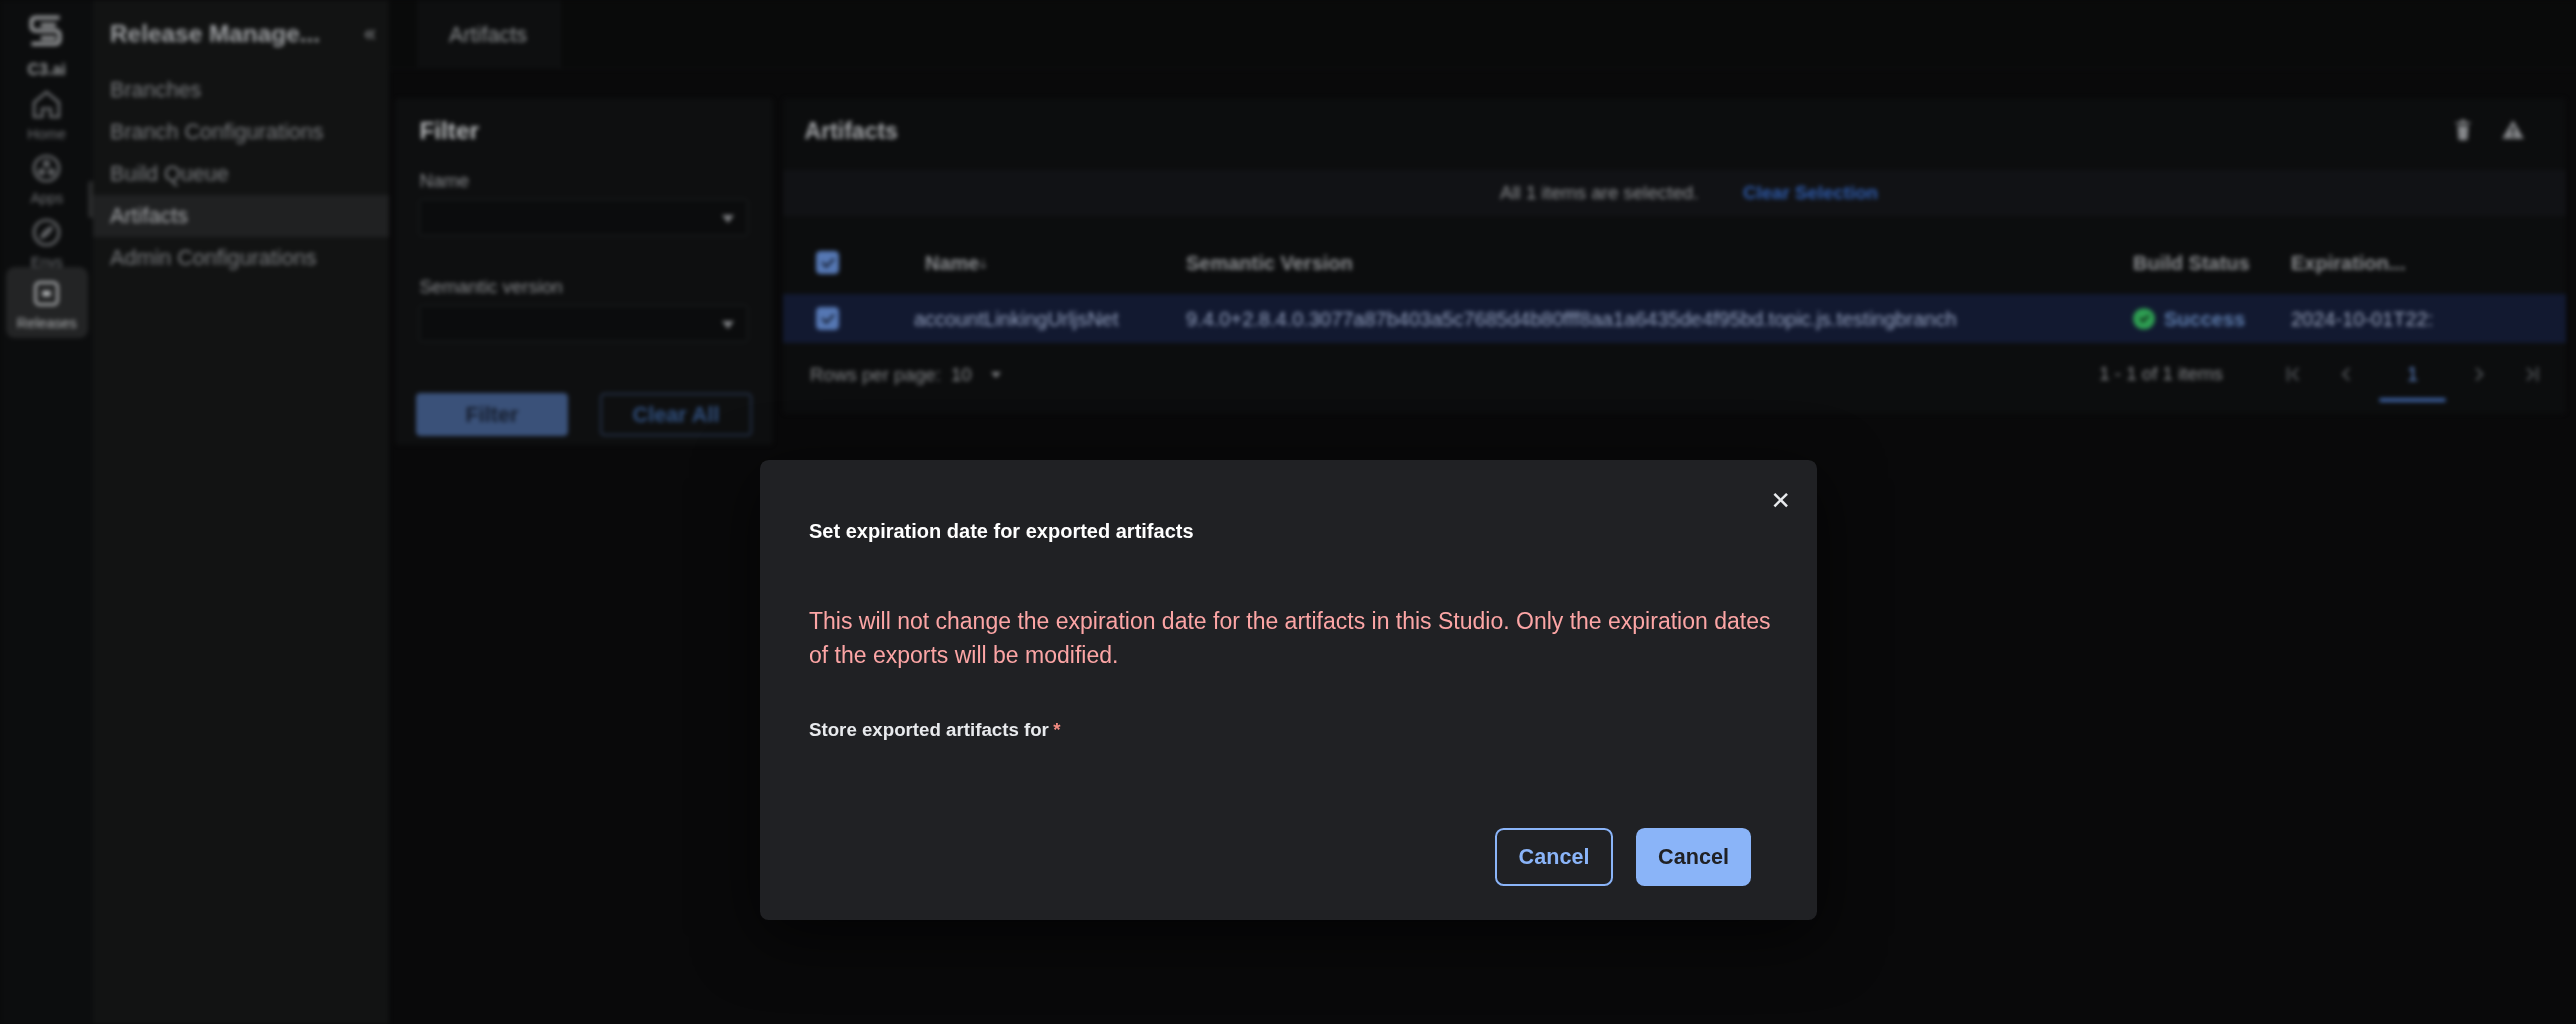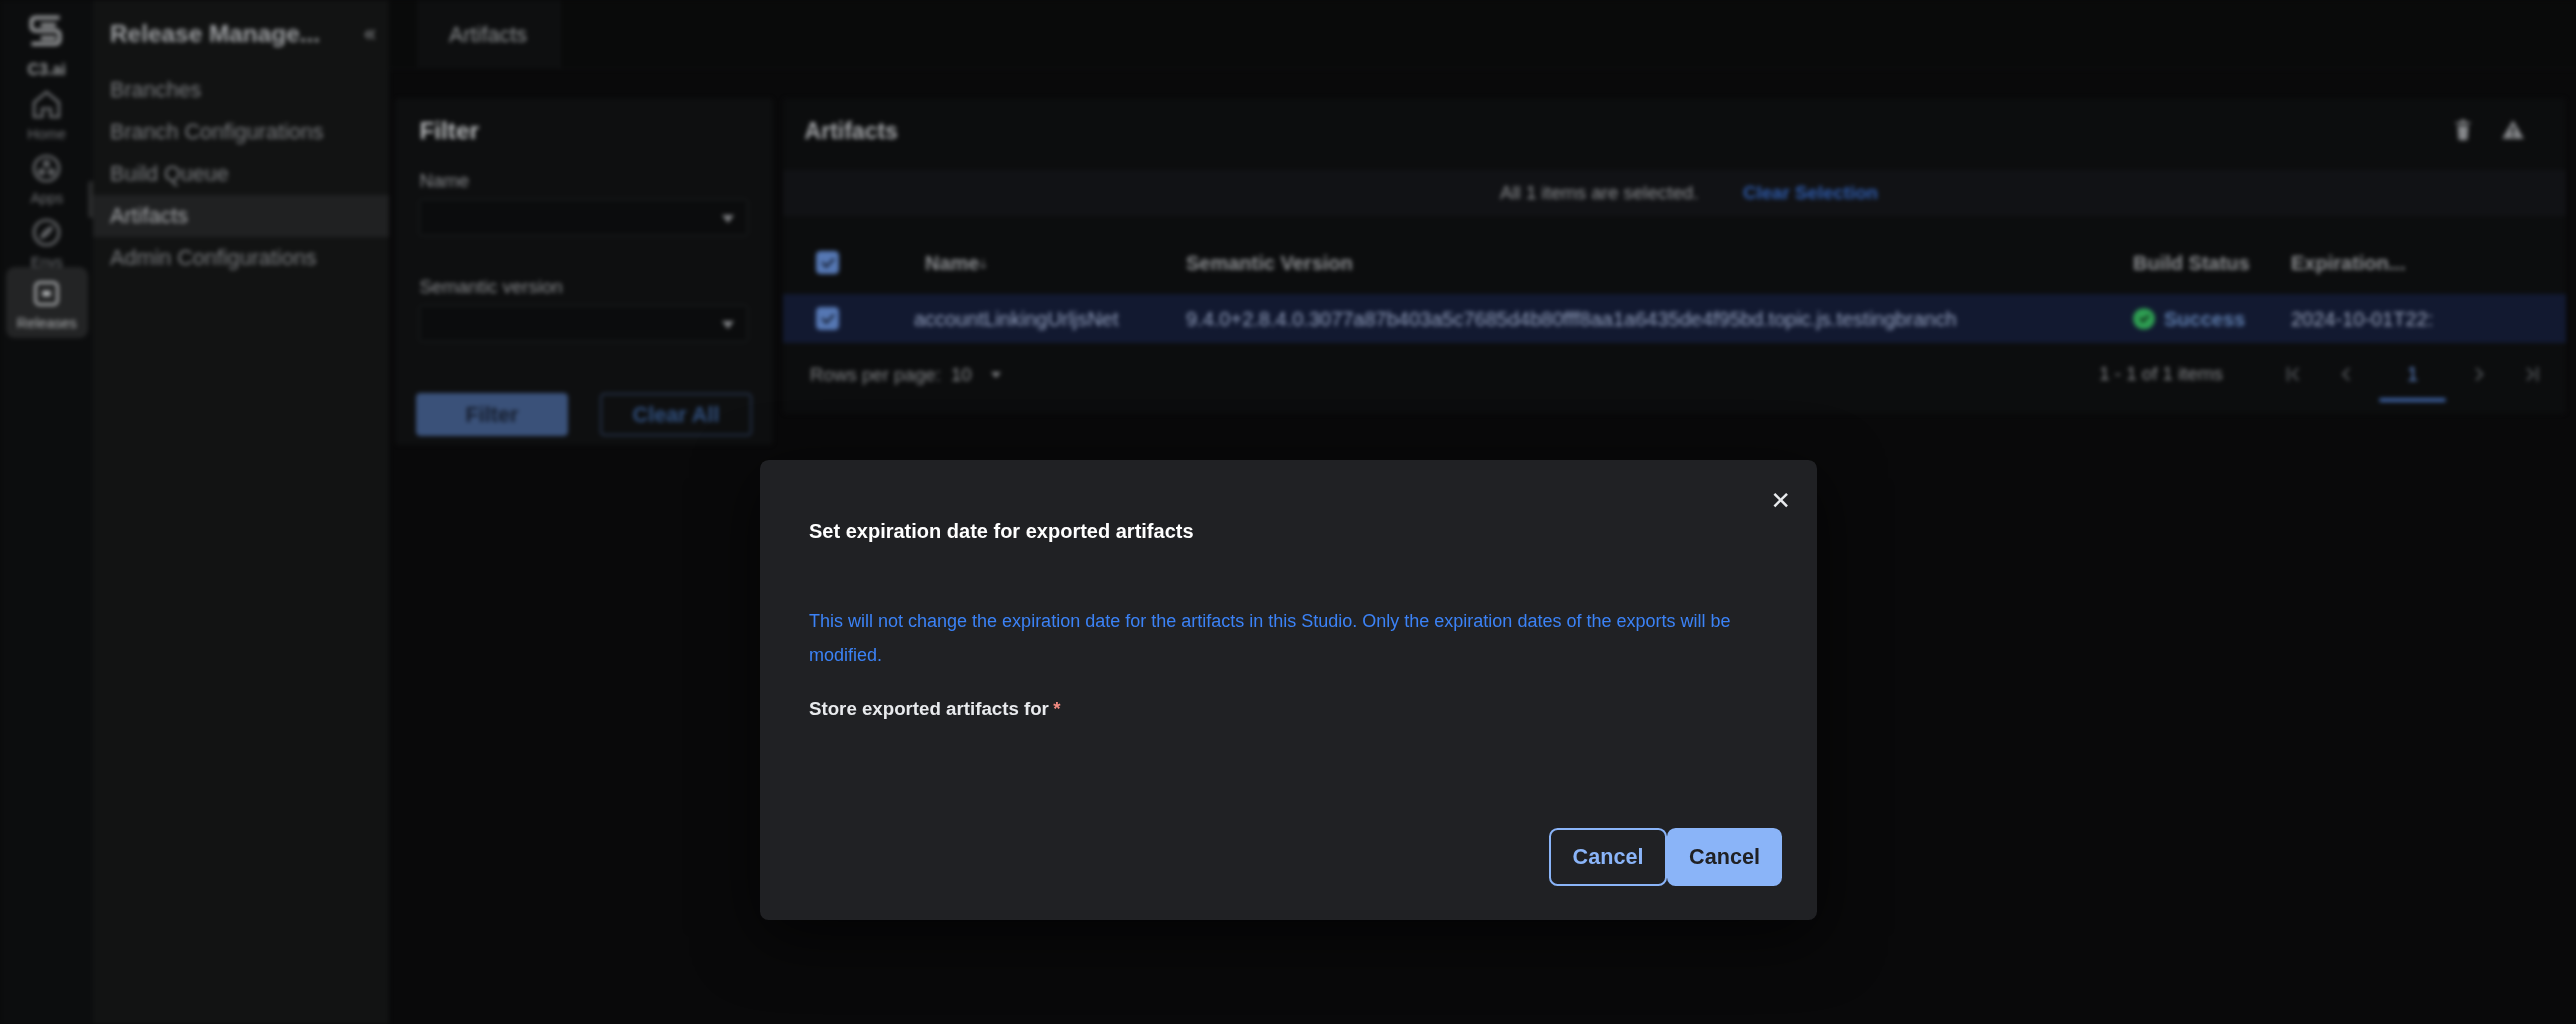--- a/index.html
+++ b/index.html
@@ -99,33 +99,33 @@
                     background:#3c5f9e; border-radius:2.2px; }
 
   
   .modal { position:absolute; left:760px; top:460px; width:1057px; height:460px;
            background:#202124; border-radius:8.6px; box-shadow:0 17px 65px rgba(0,0,0,.65);
            z-index:10; }
   .modal-close { position:absolute; top:29px; right:26px; font-size:24.4px; color:#e8eaed;
                  line-height:1; cursor:default; }
   .modal-title { position:absolute; left:49px; top:60px; font-size:20px; font-weight:600;
                  color:#ffffff; }
-  .modal-body { position:absolute; left:49px; top:144px; width:963px; font-size:18px;
-                line-height:34px; color:#3b82f6; }
-  .modal-field-label { position:absolute; left:49px; top:238px; font-size:18.7px; font-weight:600;
+  .modal-body { position:absolute; left:49px; top:144px; width:963px; font-size:23px;
+                line-height:34px; color:#fca5a5; }
+  .modal-field-label { position:absolute; left:49px; top:259px; font-size:18.7px; font-weight:600;
                        color:#e8eaed; }
   .required-mark { color:#f28b82; margin-left:4.3px; }
   .modal-select { position:absolute; left:49px; top:277px; width:510px; height:45px;
                   border:1.4px solid #5a5d61; border-radius:4.3px; background:#202124;
                   display:flex; align-items:center; }
   .modal-select-value { margin-left:17px; font-size:21.6px; color:#e8eaed; }
   .modal-select-caret { position:absolute; right:16px; top:50%; margin-top:-4.3px; width:0; height:0;
                         border-left:8.6px solid transparent; border-right:8.6px solid transparent;
                         border-top:10.8px solid #f1f3f4; }
-  .modal-footer { position:absolute; right:35px; top:368px; display:flex; }
+  .modal-footer { position:absolute; right:66px; top:368px; display:flex; gap:23px; }
   .btn-cancel { width:118px; height:58px; background:transparent; border:2.9px solid #8ab4f8;
                 border-radius:8.6px; color:#8ab4f8; font-size:21.6px; font-weight:600;
                 font-family:inherit; }
   .btn-submit { width:115px; height:58px; background:#8ab4f8; border:none; border-radius:8.6px;
                 color:#202124; font-size:21.6px; font-weight:600; font-family:inherit; }
 
   svg { display:block; width:100%; height:100%; }
 </style>
 </head>
 <body>

